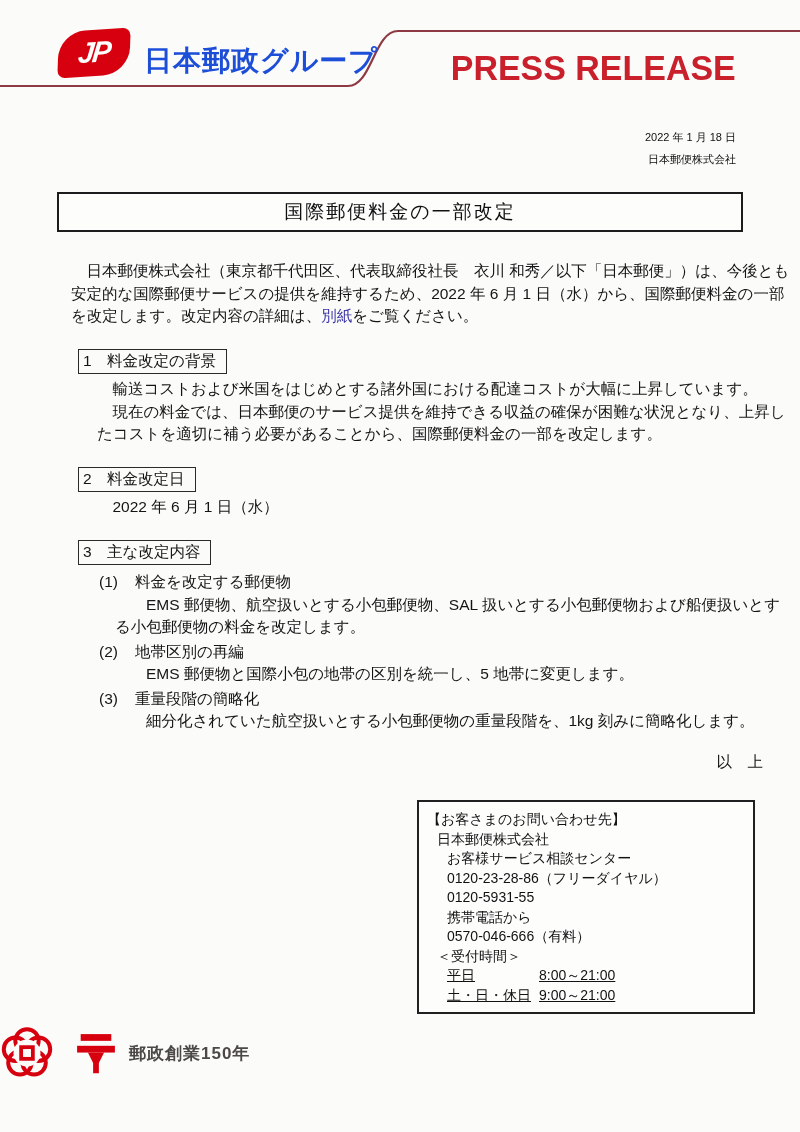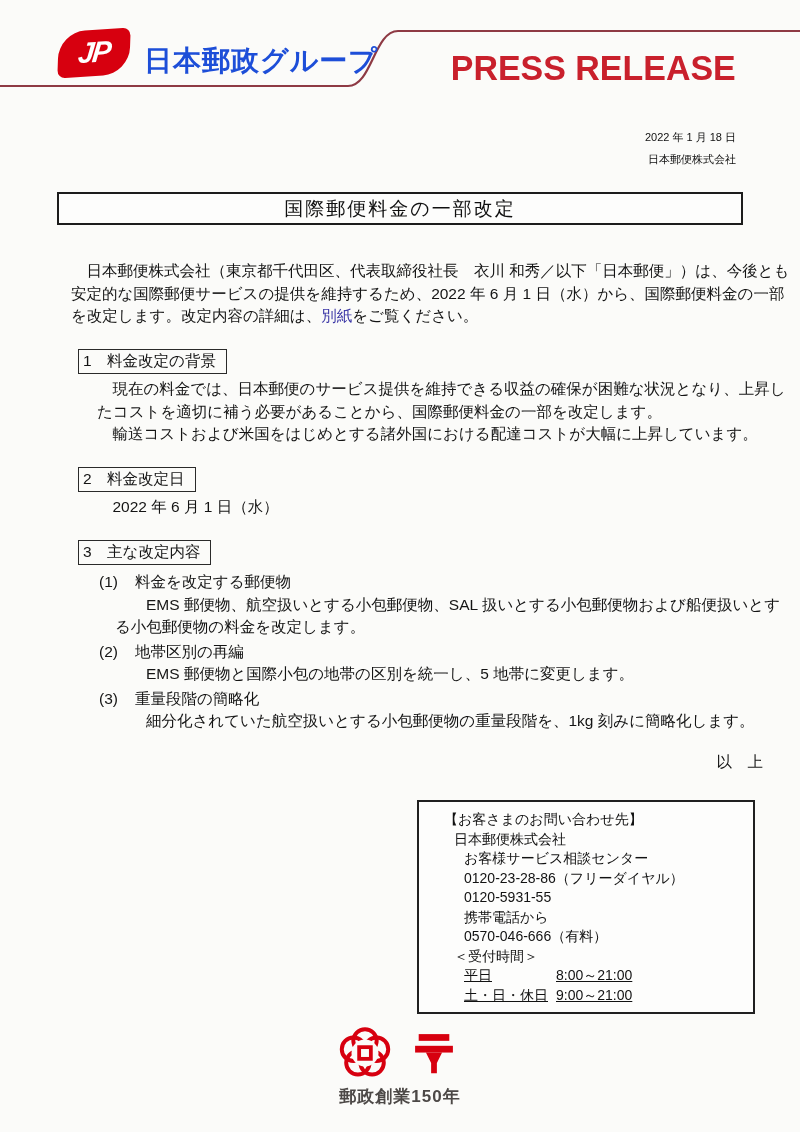--- a/index.html
+++ b/index.html
@@ -32,21 +32,21 @@
     font-size:35px; font-weight:700; color:#c9202c; letter-spacing:0;
     transform:scaleX(0.97); transform-origin:right center; white-space:nowrap;
   }
 
   
   .date-block {
     position:absolute; top:126px; right:64px; text-align:right;
     font-size:11px; line-height:22px; color:#111;
   }
   .title-box {
-    position:absolute; top:192px; left:57px; width:686px; height:33px;
+    position:absolute; top:192px; left:57px; width:686px; height:40px;
     border:2px solid #1c1c1c; background:#fdfdfc;
     display:flex; align-items:center; justify-content:center;
     font-size:19px; letter-spacing:2px; color:#101010;
   }
 
   
   .doc { position:absolute; top:260px; left:42px; width:722px;
          font-size:15.5px; line-height:22.5px; color:#141414;margin-left:29px; }
   .intro { text-indent:1em; }
   .intro a { color:#3b36a6; text-decoration:none; cursor:pointer; }
@@ -62,32 +62,32 @@
   .item-head { margin-left:28px; display:flex; margin-top:2px; }
   .item-label { flex:0 0 36px; }
   .item-body { margin-left:44px; text-indent:2em; }
 
   .closing { text-align:right; margin:18px 30px 0 0; }
 
   
   .contact-box {
     margin:27px 0 0 346px; width:338px;
     border:2px solid #202020; background:#fdfdfc;
-    padding:8px 10px 7px 25px;
+    padding:8px 10px 7px 8px;
     font-size:14px; line-height:19.5px; color:#121212;
   }
   .c1 { margin-left:10px; }
   .c2 { margin-left:20px; }
   .c-row { display:flex;text-decoration:underline; }
   .c-hour-label { flex:0 0 92px; }
 
   
   .footer {
     position:absolute; top:1026px; left:0; width:100%;
-    display:flex; flex-direction:column; align-items:center; gap:5px;
+    display:flex; align-items:center; gap:5px;
   }
   .footer-logos { display:flex; align-items:flex-start; gap:14px; }
   .footer-text { font-size:17px; font-weight:700; color:#4c4846; letter-spacing:1px; }
 </style>
 </head>
 <body>
 
 <div class="page">
 
   <svg class="header-rule" width="800" height="100" viewBox="0 0 800 100">
@@ -108,22 +108,22 @@
   <div class="title-box">
     <span>国際郵便料金の一部改定</span>
   </div>
 
   <div class="doc">
 
     <p class="intro"><span>日本郵便株式会社（東京都千代田区、代表取締役社長　衣川 和秀／以下「日本郵便」）は、今後とも安定的な国際郵便サービスの提供を維持するため、2022 年 6 月 1 日（水）から、国際郵便料金の一部を改定します。改定内容の詳細は、</span><a>別紙</a><span>をご覧ください。</span></p>
 
     <div class="section">
       <div class="sec-heading">1　料金改定の背景</div>
+      <p class="sec-para">輸送コストおよび米国をはじめとする諸外国における配達コストが大幅に上昇しています。</p>
       <p class="sec-para">現在の料金では、日本郵便のサービス提供を維持できる収益の確保が困難な状況となり、上昇したコストを適切に補う必要があることから、国際郵便料金の一部を改定します。</p>
-      <p class="sec-para">輸送コストおよび米国をはじめとする諸外国における配達コストが大幅に上昇しています。</p>
     </div>
 
     <div class="section">
       <div class="sec-heading">2　料金改定日</div>
       <p class="sec2-date">2022 年 6 月 1 日（水）</p>
     </div>
 
     <div class="section">
       <div class="sec-heading">3　主な改定内容</div>
 

